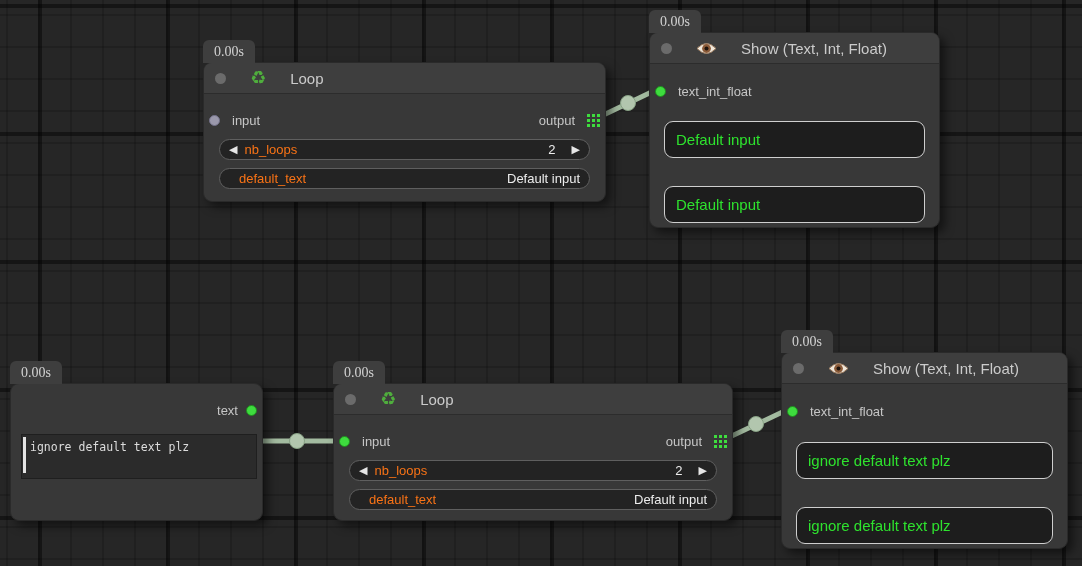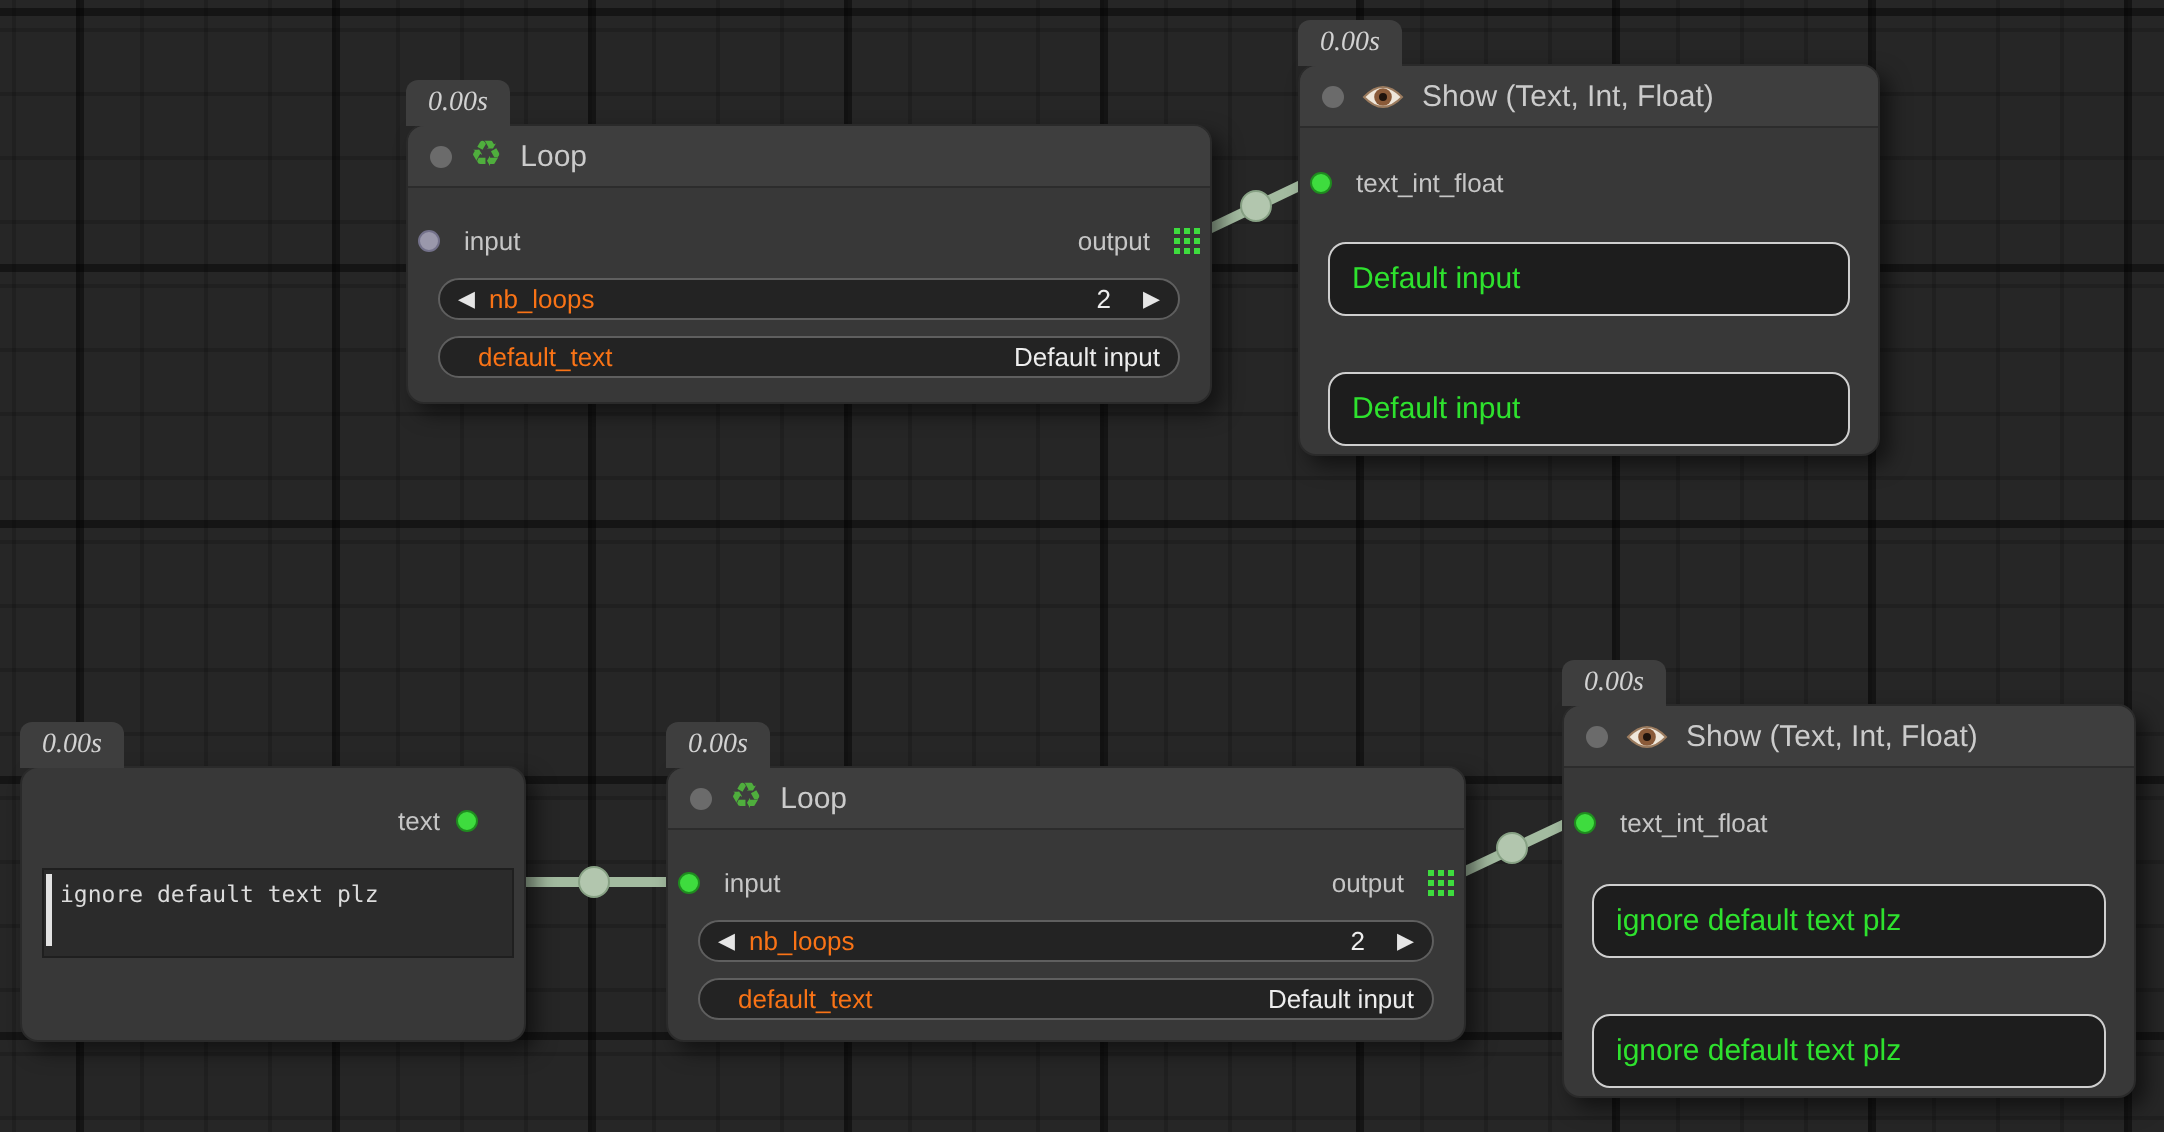--- a/index.html
+++ b/index.html
@@ -21,24 +21,24 @@
 
   .node{
     position:absolute;z-index:2;background:#383838;border:1px solid #2a2a2a;
     border-radius:9px;box-shadow:5px 5px 10px rgba(0,0,0,0.5);
     box-sizing:border-box;
   }
   .badge{
     position:absolute;top:-23px;left:-1px;height:23px;line-height:23px;
     padding:0 11px;background:#3e3e3e;border-radius:6px 6px 0 0;
     font-family:"Liberation Serif","DejaVu Serif",serif;
-    font-size:14px;color:#d2d2d2;font-style:italic;
+    font-size:14px;color:#d2d2d2;
   }
   .header{
-    height:30px;display:flex;align-items:center;gap:9px;padding:0 11px;
+    height:30px;display:flex;align-items:center;gap:24px;padding:0 11px;
     background:#3e3e3e;border-bottom:1px solid #2c2c2c;border-radius:8px 8px 0 0;
   }
   .collapse-dot{width:11px;height:11px;border-radius:50%;background:#6b6b6b;flex:0 0 auto;}
   .title{font-size:15px;color:#cbcbcb;white-space:nowrap;}
   .recycle-glyph{font-family:"DejaVu Sans",sans-serif;font-size:18px;color:#4fae3d;line-height:1;}
 
   .slot-row{display:flex;align-items:center;justify-content:space-between;
     margin-top:15px;height:22px;padding:0 5px;}
   .slot-side{display:flex;align-items:center;gap:12px;}
   .slot-label{font-size:13px;color:#c6c6c6;white-space:nowrap;}
@@ -59,21 +59,21 @@
 
   .show-box{
     margin:0 14px;height:37px;background:#1d1d1d;border:1.5px solid #cfcfcf;
     border-radius:9px;display:flex;align-items:center;padding:0 11px;
     font-size:15px;color:#2ee22e;box-sizing:border-box;white-space:nowrap;overflow:hidden;
   }
   .show-box.first{margin-top:19px;}
   .show-box.second{margin-top:28px;}
 
   .out-row{display:flex;align-items:center;justify-content:flex-end;gap:8px;
-    margin-top:16px;height:20px;padding:0 23px;text-align:center;}
+    margin-top:16px;height:20px;padding:0 5px;text-align:center;}
 
   .ta{
     position:relative;margin:14px 5px 0 10px;height:45px;background:#2b2b2b;
     border:1px solid #1f1f1f;box-sizing:border-box;
     font-family:"DejaVu Sans Mono","Liberation Mono",monospace;
     font-size:11.5px;color:#dcdcdc;
   }
   .ta .caret{position:absolute;left:1px;top:2px;bottom:5px;width:2.5px;background:#e3e3e3;}
   .ta .ta-text{position:absolute;left:8px;top:5px;white-space:pre;}
 

